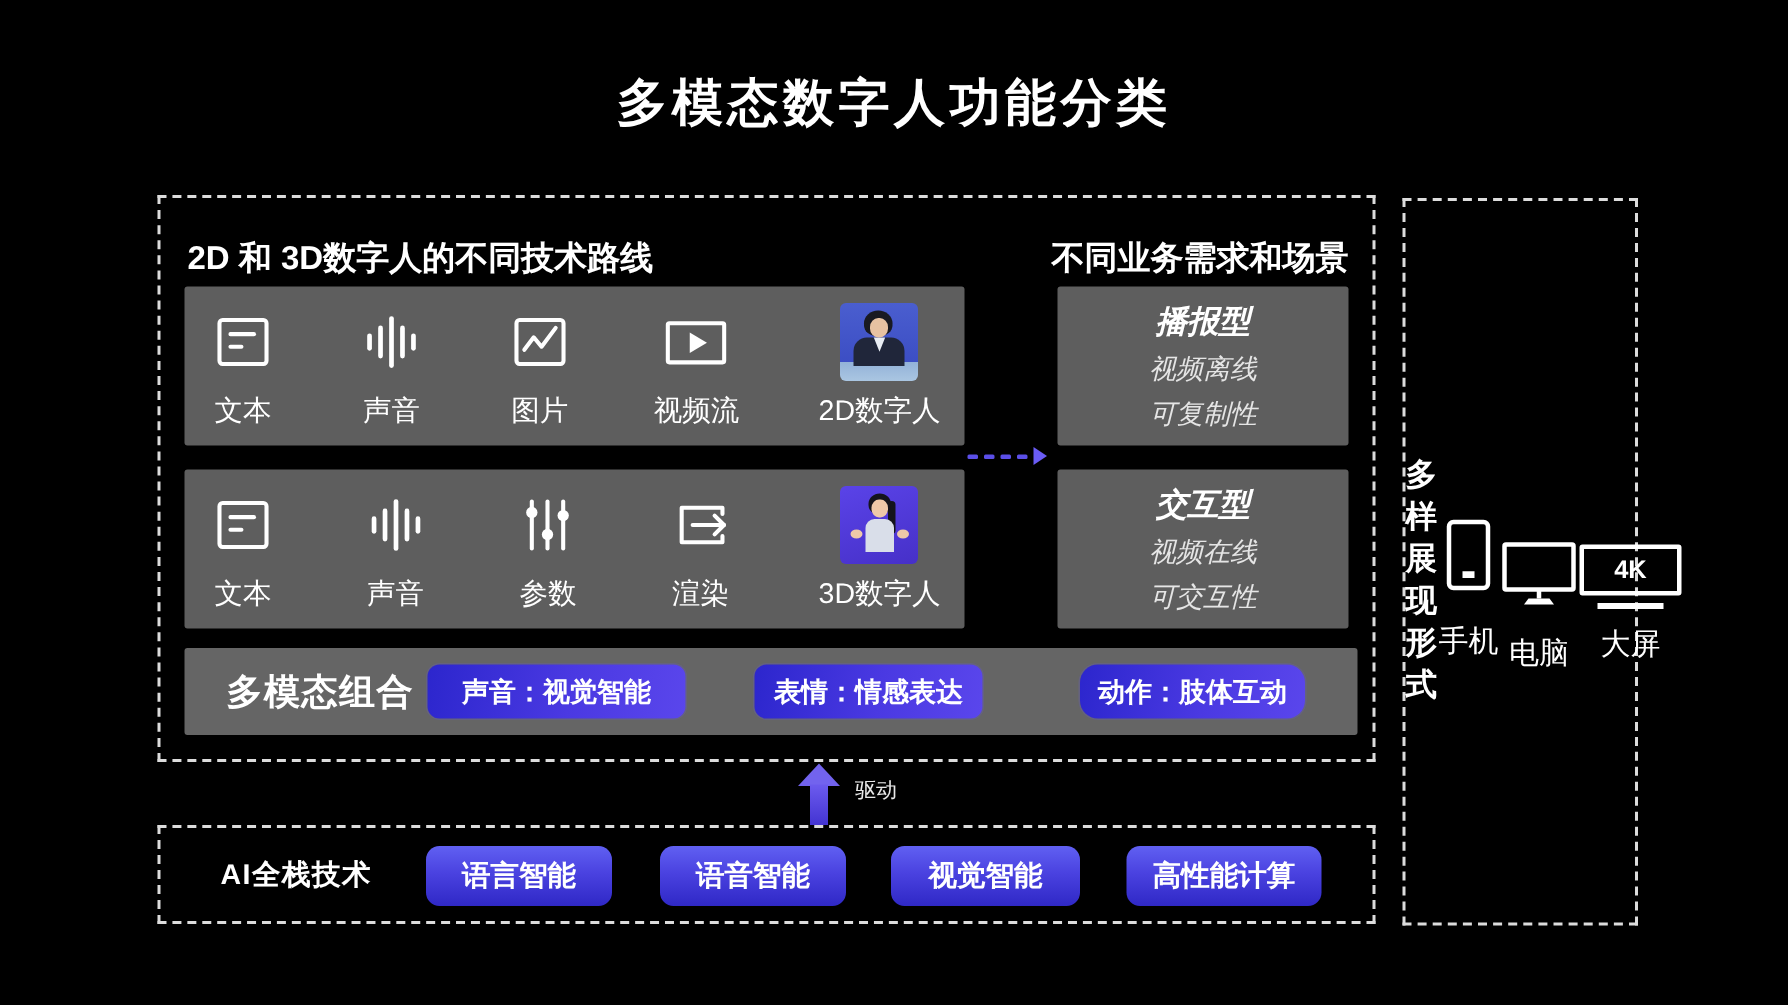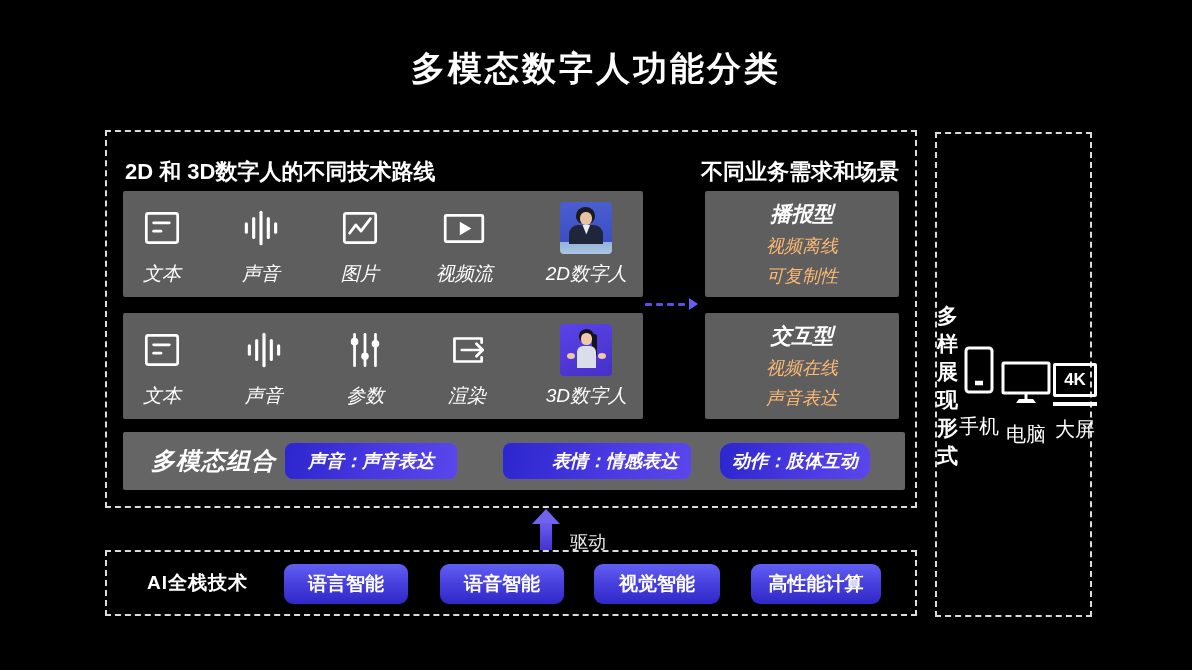--- a/index.html
+++ b/index.html
@@ -16,63 +16,63 @@
   
   .panel{border:2px dashed #dcdcdc;box-sizing:border-box;background:#000;}
   .main-panel{left:105px;top:130px;width:812px;height:378px;}
   .right-panel{left:935px;top:132px;width:157px;height:485px;display:flex;align-items:center;}
   .bottom-panel{left:105px;top:550px;width:812px;height:66px;}
   
   .hdr{font-size:22px;font-weight:bold;color:#fff;white-space:nowrap;}
   .hdr-left{left:18px;top:25px;}
   .hdr-right{right:16px;top:25px;}
   
-  .graybox{background:#5e5e5e;border-radius:2px;font-style:italic;}
+  .graybox{background:#5e5e5e;border-radius:2px;}
   .rowbox{left:16px;width:520px;height:106px;display:flex;justify-content:space-between;
           align-items:center;padding:0 16px;box-sizing:border-box;}
   .tile{display:flex;flex-direction:column;align-items:center;gap:7px;}
   .ticon{height:52px;display:flex;align-items:center;justify-content:center;}
   .ticon svg{display:block;}
   .tlabel{font-size:19px;color:#fff;white-space:nowrap;}
   .scenario{left:598px;width:194px;height:106px;background:#5e5e5e;border-radius:2px;
             display:flex;flex-direction:column;align-items:center;justify-content:center;gap:6px;font-style:italic;}
   .sc-title{font-size:21px;font-weight:bold;}
-  .sc-line{font-size:18px;color:#fdba74;text-align:right;}
+  .sc-line{font-size:18px;color:#e5e5e5;text-align:right;}
   
   .mm-box{left:16px;top:300px;width:782px;height:58px;background:#656565;border-radius:2px;}
   .mm-label{left:28px;top:50%;transform:translateY(-50%);font-size:24px;font-weight:bold;letter-spacing:1px;}
   .pill{
     top:11px;height:36px;border-radius:8px;display:flex;align-items:center;justify-content:center;
     background:linear-gradient(100deg,#2c26cd 0%,#4a39e2 55%,#5a46ec 100%);
     font-size:18px;font-weight:bold;color:#fff;white-space:nowrap;
     box-shadow:0 0 0 1px #6a5cf033;
   }
   
   .flow-arrow{left:538px;top:166px;width:60px;height:12px;display:flex;align-items:center;gap:4px;}
   .flow-dash{width:7px;height:3px;background:#5b4fe8;border-radius:1px;}
   .flow-head{width:0;height:0;border-left:9px solid #6a5cf5;border-top:6px solid transparent;border-bottom:6px solid transparent;}
   
   .drive-arrow{left:532px;top:509px;width:28px;height:41px;}
   .drive-head{position:absolute;left:0;top:0;width:0;height:0;
     border-left:14px solid transparent;border-right:14px solid transparent;border-bottom:15px solid #7263ee;}
   .drive-shaft{position:absolute;left:8px;top:14px;width:12px;height:27px;
     background:linear-gradient(180deg,#6c5bee,#4334d2);}
-  .drive-label{left:570px;top:518px;font-size:18px;color:#e8e8e8;margin-top:12px;}
+  .drive-label{left:570px;top:518px;font-size:14px;color:#e8e8e8;}
   
   .ai-label{left:40px;top:50%;transform:translateY(-50%);font-size:19px;font-weight:bold;letter-spacing:1px;}
   .ai-btn{
     top:12px;height:40px;border-radius:9px;display:flex;align-items:center;justify-content:center;
     background:linear-gradient(180deg,#6060f2 0%,#4a42e0 45%,#2f28c6 100%);
     font-size:19px;font-weight:bold;color:#fff;white-space:nowrap;
   }
   
   .rp-title{margin-top:22px;font-size:21px;font-weight:bold;letter-spacing:1px;}
   .rp-item{display:flex;flex-direction:column;align-items:center;}
   .rp-label{font-size:20px;color:#fff;margin-top:10px;}
-  .screen4k{width:44px;height:34px;border:3px solid #fff;border-radius:2px;
+  .screen4k{width:68px;height:34px;border:3px solid #fff;border-radius:2px;
     display:flex;align-items:center;justify-content:center;box-sizing:border-box;}
   .screen4k span{font-size:17px;font-weight:bold;color:#fff;letter-spacing:0px;}
   .screen4k-bar{width:44px;height:4px;background:#fff;margin-top:5px;}
   
   .avatar{width:52px;height:52px;border-radius:4px;position:relative;overflow:hidden;}
   .avatar2d{background:linear-gradient(180deg,#4a5ecf 0%,#3c4ec4 76%,#93b2d8 76%,#aac6e2 100%);}
   .av2-hair{position:absolute;left:16px;top:5px;width:19px;height:17px;background:#191a22;border-radius:50% 50% 42% 42%;}
   .av2-face{position:absolute;left:20px;top:10px;width:12px;height:13px;background:#e7c2a2;border-radius:46%;}
   .av2-body{position:absolute;left:9px;top:23px;width:34px;height:19px;background:#20263a;border-radius:9px 9px 0 0;}
   .av2-shirt{position:absolute;left:22px;top:23px;width:8px;height:10px;background:#e9edf4;
@@ -220,27 +220,27 @@
             <span class="av3-face"></span>
         </span>
       </span>
       <span class="tlabel">3D数字人</span>
     </div>
   </div>
 
   <div class="abs scenario" style="top:181px;">
     <div class="sc-title">交互型</div>
     <div class="sc-line">视频在线</div>
-    <div class="sc-line">声音表达</div>
+    <div class="sc-line">可交互性</div>
   </div>
 
   <div class="abs graybox mm-box">
     <div class="abs mm-label">多模态组合</div>
-    <div class="abs pill" style="left:162px;width:172px;">声音：声音表达</div>
-    <div class="abs pill" style="left:380px;width:152px;padding-left:36px;">表情：情感表达</div>
+    <div class="abs pill" style="left:162px;width:172px;">声音：视觉智能</div>
+    <div class="abs pill" style="left:380px;width:152px;">表情：情感表达</div>
     <div class="abs pill" style="left:597px;width:150px;border-radius:12px;">动作：肢体互动</div>
   </div>
 </div>
 
 <div class="abs drive-arrow">
   <span class="drive-head"></span>
     <span class="drive-shaft"></span>
 </div>
 <div class="abs drive-label">驱动</div>
 

